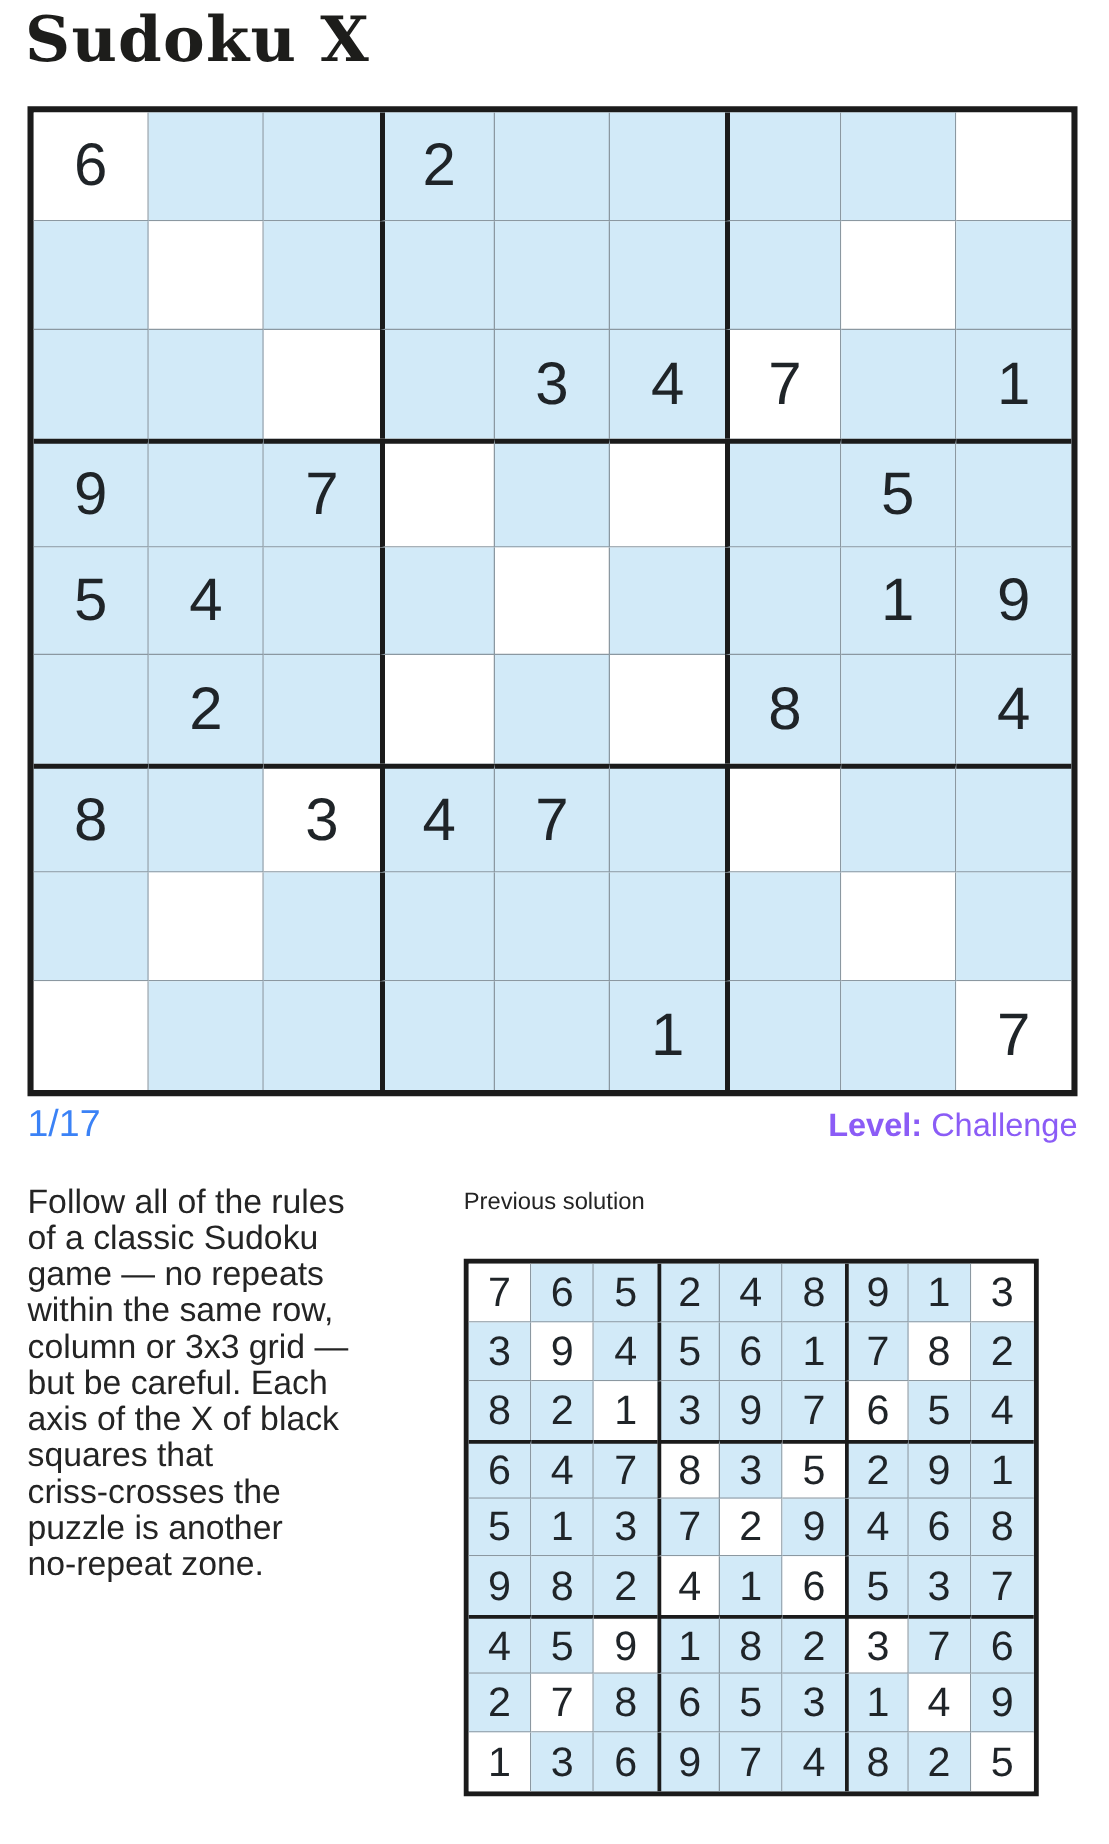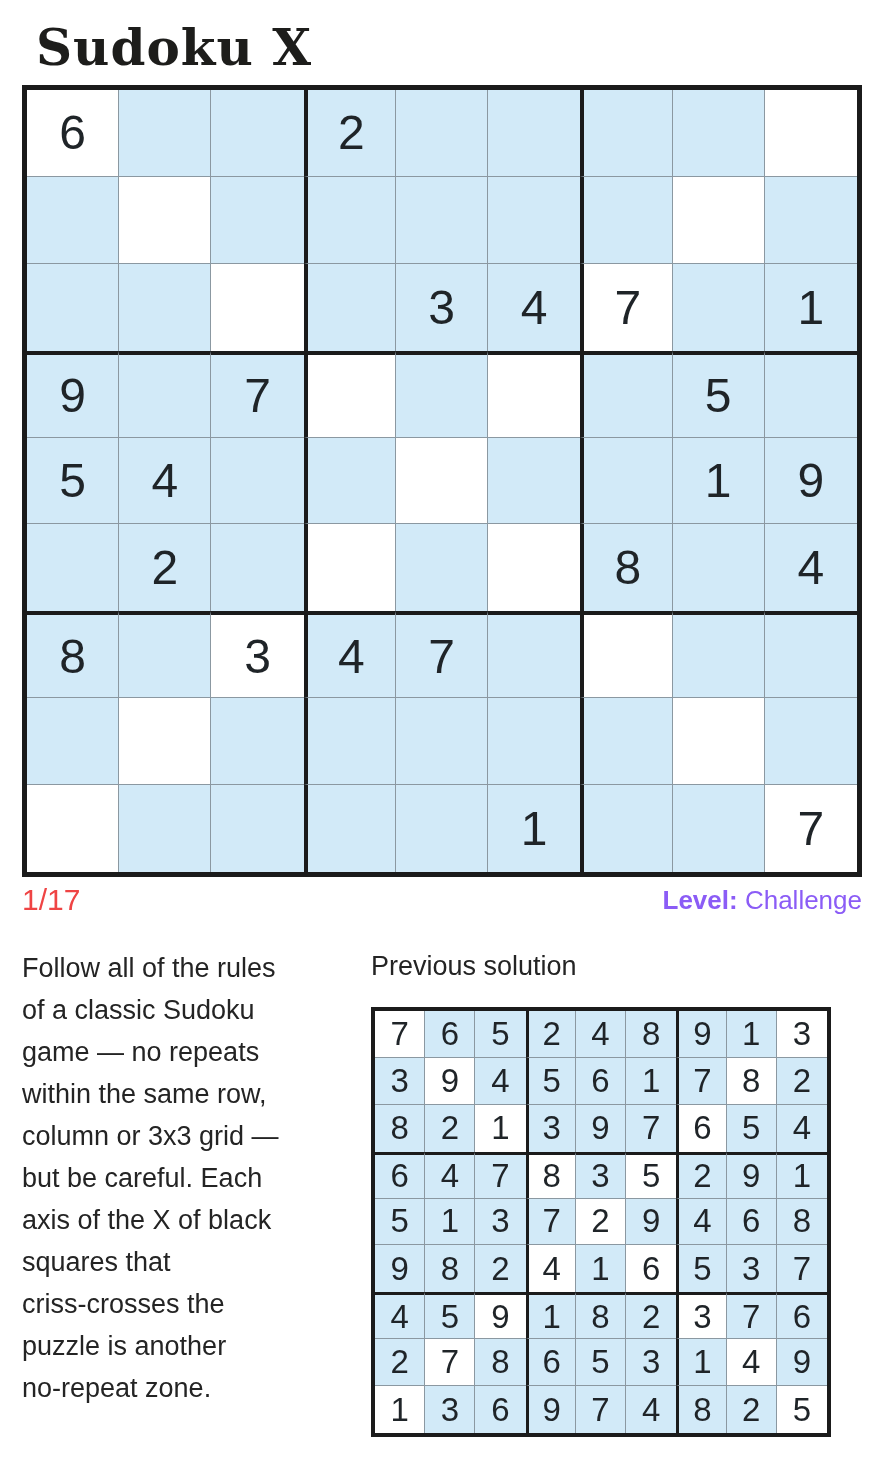--- a/index.html
+++ b/index.html
@@ -7,21 +7,21 @@
     --line:#8b98a1;
     --border:#1b1b1b;
     --ink:#1f2428;
   }
   html,body{margin:0;padding:0;background:#fff;}
   .page{
     position:relative;width:887px;height:1475px;background:#fff;overflow:hidden;
     font-family:"Liberation Sans",sans-serif;color:var(--ink);
   }
   .title{
-    position:absolute;left:20px;top:2px;margin:16px;
+    position:absolute;left:20px;top:2px;margin:0;
     font-family:"DejaVu Serif",serif;font-weight:bold;
     font-size:50px;letter-spacing:1px;color:#1d1d1b;
   }
   
   .sgrid{
     position:absolute;display:grid;box-sizing:border-box;background:#fff;
     border:5px solid var(--border);
     grid-template-columns:repeat(9,1fr);grid-template-rows:repeat(9,1fr);
   }
   #puzzle-grid{left:22px;top:85px;width:840px;height:792px;}
@@ -39,31 +39,31 @@
   #puzzle-grid .cell.bt{border-top:4px solid var(--border);}
   #solution-grid .cell.bl{border-left:3px solid var(--border);}
   #solution-grid .cell.bt{border-top:3px solid var(--border);}
   .cell.nr{border-right:none;}
   .cell.nb{border-bottom:none;}
   
   .caption{
     position:absolute;left:22px;top:882px;width:840px;height:36px;
     display:flex;align-items:center;
   }
-  .puzzle-date{font-size:30px;color:#ef4444;}
+  .puzzle-date{font-size:30px;color:#3b82f6;}
   .copyright{font-size:17.5px;margin-left:42px;color:#242424;}
   .level{margin-left:auto;font-size:26px;color:#8b5cf6;}
   .level .lbl{font-weight:bold;}
   
   .instructions{
     position:absolute;left:22px;top:947px;width:345px;
-    font-size:27px;line-height:42px;white-space:pre-line;color:#242424;
+    font-size:27px;line-height:29px;white-space:pre-line;color:#242424;
   }
   .prev-heading{
-    position:absolute;left:371px;top:951px;font-size:27px;color:#242424;
+    position:absolute;left:371px;top:951px;font-size:19px;color:#242424;
   }
   .prev-date{
     position:absolute;left:371px;top:1441px;font-size:17px;font-weight:bold;color:#242424;margin-top:47px;
   }
 </style>
 </head>
 <body>
 
 <div class="page">
 

